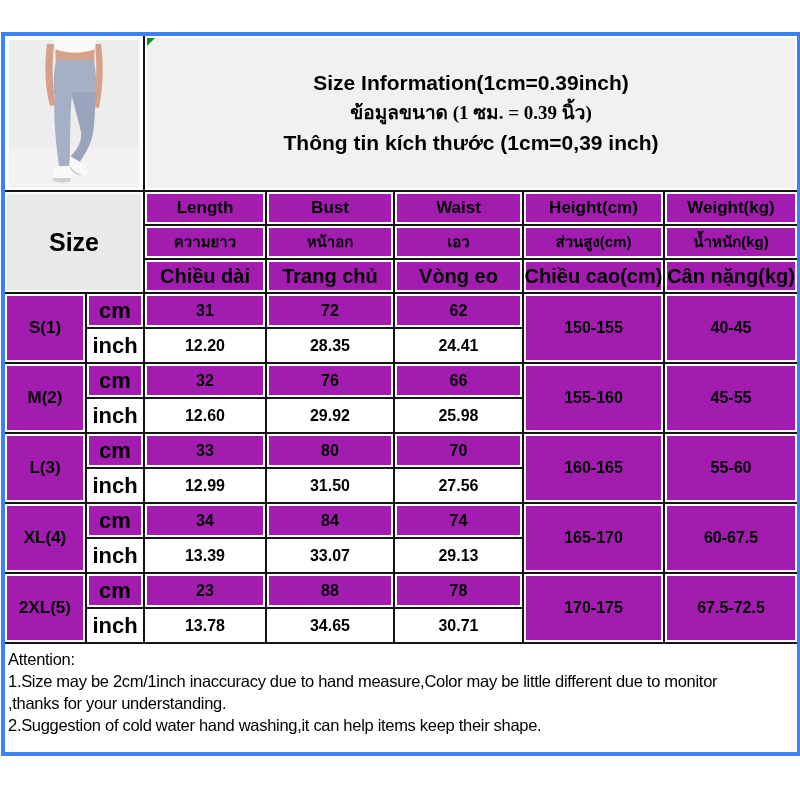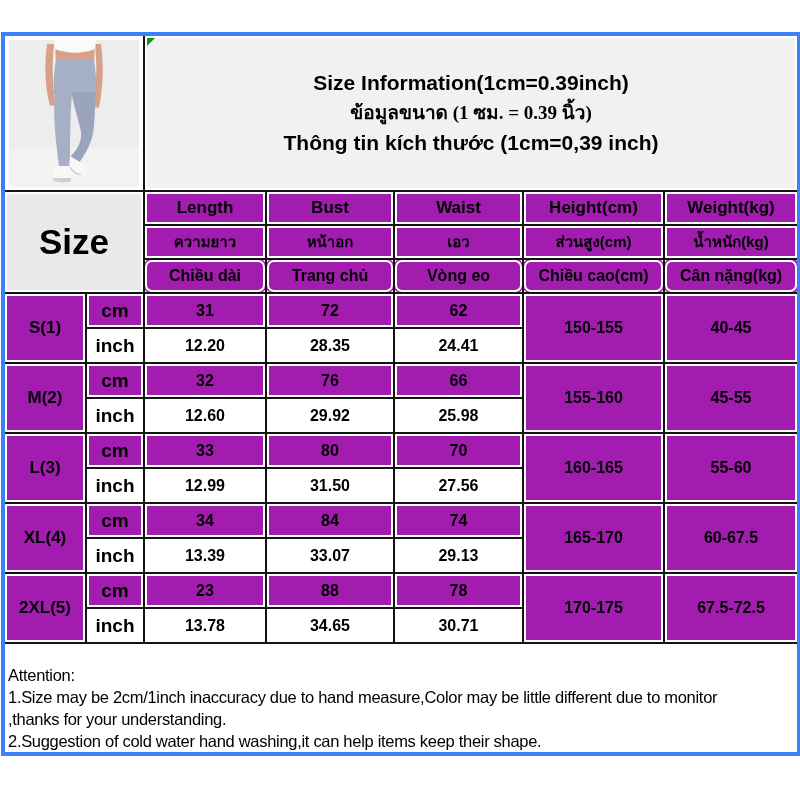--- a/index.html
+++ b/index.html
@@ -22,33 +22,33 @@
   .c-title{position:relative;background:#f1f1f1;box-shadow:inset 0 0 0 2px #fff;}
   .c-title .tri{position:absolute;top:2px;left:2px;width:0;height:0;
     border-top:8px solid #0e8f1e;border-right:8px solid transparent;}
   .t-en{font-size:21px;line-height:30px;}
   .t-th{font-size:19px;line-height:30px;font-family:Liberation Serif, serif;}
   .t-vi{font-size:21px;line-height:30px;}
   
   .c-img{background:#ffffff;}
   .photo{width:130px;height:147px;margin:0 auto;background:#ededed;position:relative;}
   
-  .c-size{font-size:35px;background:#e9e9e9;box-shadow:inset 0 0 0 2px #fff;}
+  .c-size{font-size:25px;background:#e9e9e9;box-shadow:inset 0 0 0 2px #fff;}
   .h-en{font-size:17px;}
   .h-th{font-size:15px;}
-  .h-vi{font-size:16px;border-radius:7px;}
+  .h-vi{font-size:20px;}
   
   .c-sz{font-size:17px;margin-top:32px;}
-  .c-unit{font-size:19px;margin-top:16px;}
+  .c-unit{font-size:22px;margin-top:16px;}
   .c-val{font-size:16px;}
   
   .c-note{text-align:left;vertical-align:top;font-weight:normal;background:#fff;}
   .c-note div{font-size:16.5px;line-height:22px;letter-spacing:-0.3px;
     padding:0 3px;white-space:nowrap;}
-  .c-note div:first-child{padding-top:20px;}
+  .c-note div:first-child{padding-top:4px;}
 </style>
 </head>
 <body>
 
 <div class="sheet">
   <table class="size-table">
     <colgroup>
       <col style="width:83px">
         <col style="width:58px">
         <col style="width:122px">

